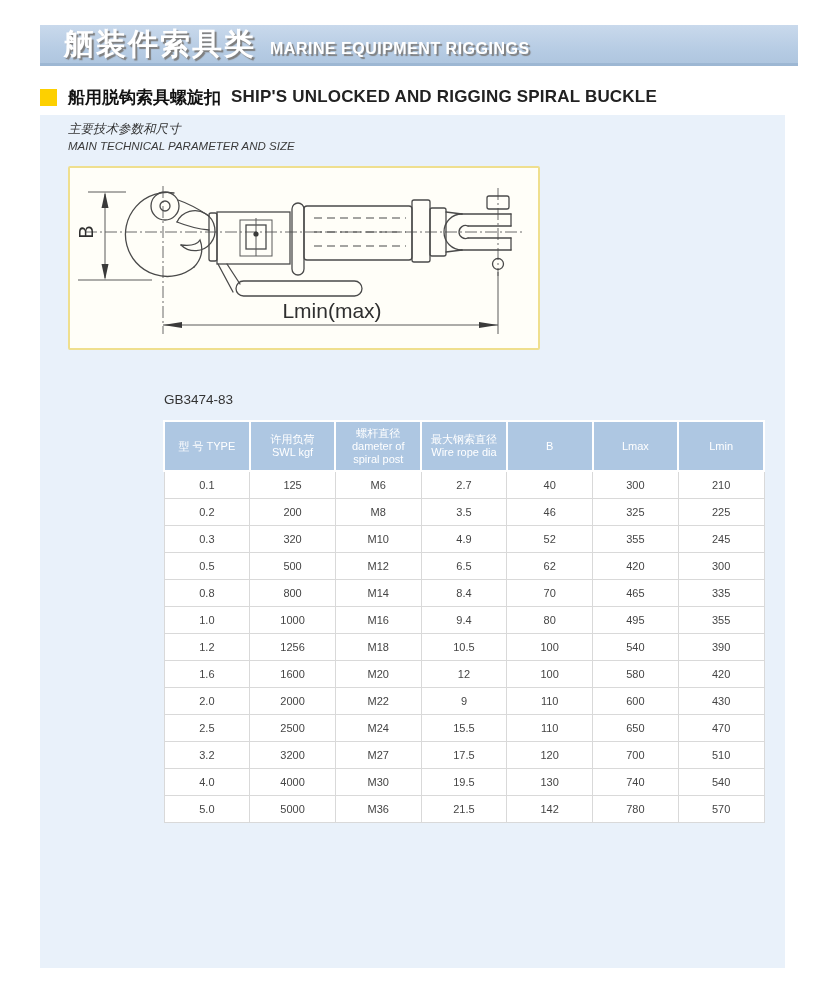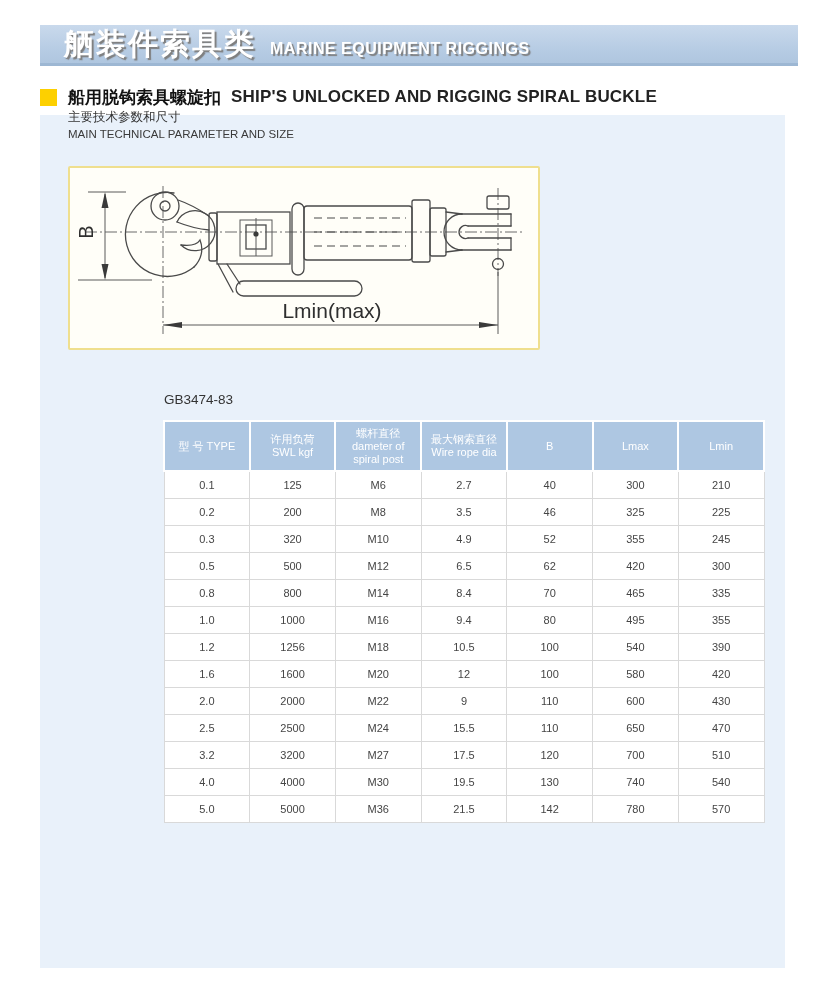--- a/index.html
+++ b/index.html
@@ -22,21 +22,21 @@
 
   
   .section-row{position:absolute;left:40px;top:88px;display:flex;align-items:center;}
   .bullet{width:17px;height:17px;background:var(--accent-yellow);margin-bottom:1px;}
   .section-cn{font-size:17px;font-weight:bold;color:#121212;margin-left:11px;line-height:1;}
   .section-en{font-size:17px;font-weight:bold;color:#222;margin-left:10px;line-height:1;margin-bottom:2px;letter-spacing:.2px;}
 
   
   .panel{position:absolute;left:40px;top:115px;width:745px;height:853px;background:var(--panel-bg);}
 
-  .params-heading{position:absolute;left:68px;top:109px;}
+  .params-heading{position:absolute;left:68px;top:121px;font-style:italic;}
   .params-cn{font-size:12.5px;color:#333;line-height:17px;}
   .params-en{font-size:11.5px;color:#3a3a3a;line-height:16px;}
 
   
   .drawing-box{position:absolute;left:68px;top:166px;width:468px;height:180px;
     background:#fffef8;border:2px solid var(--drawing-border);border-radius:2px;}
   .drawing-box svg{display:block;width:468px;height:180px;}
   .ln{stroke:#4a4a4a;stroke-width:1.3;fill:none;stroke-linecap:round;}
   .thin{stroke:#5a5a5a;stroke-width:1;fill:none;}
   .cline{stroke:#6a6a6a;stroke-width:1;fill:none;stroke-dasharray:12 3 2 3;}

